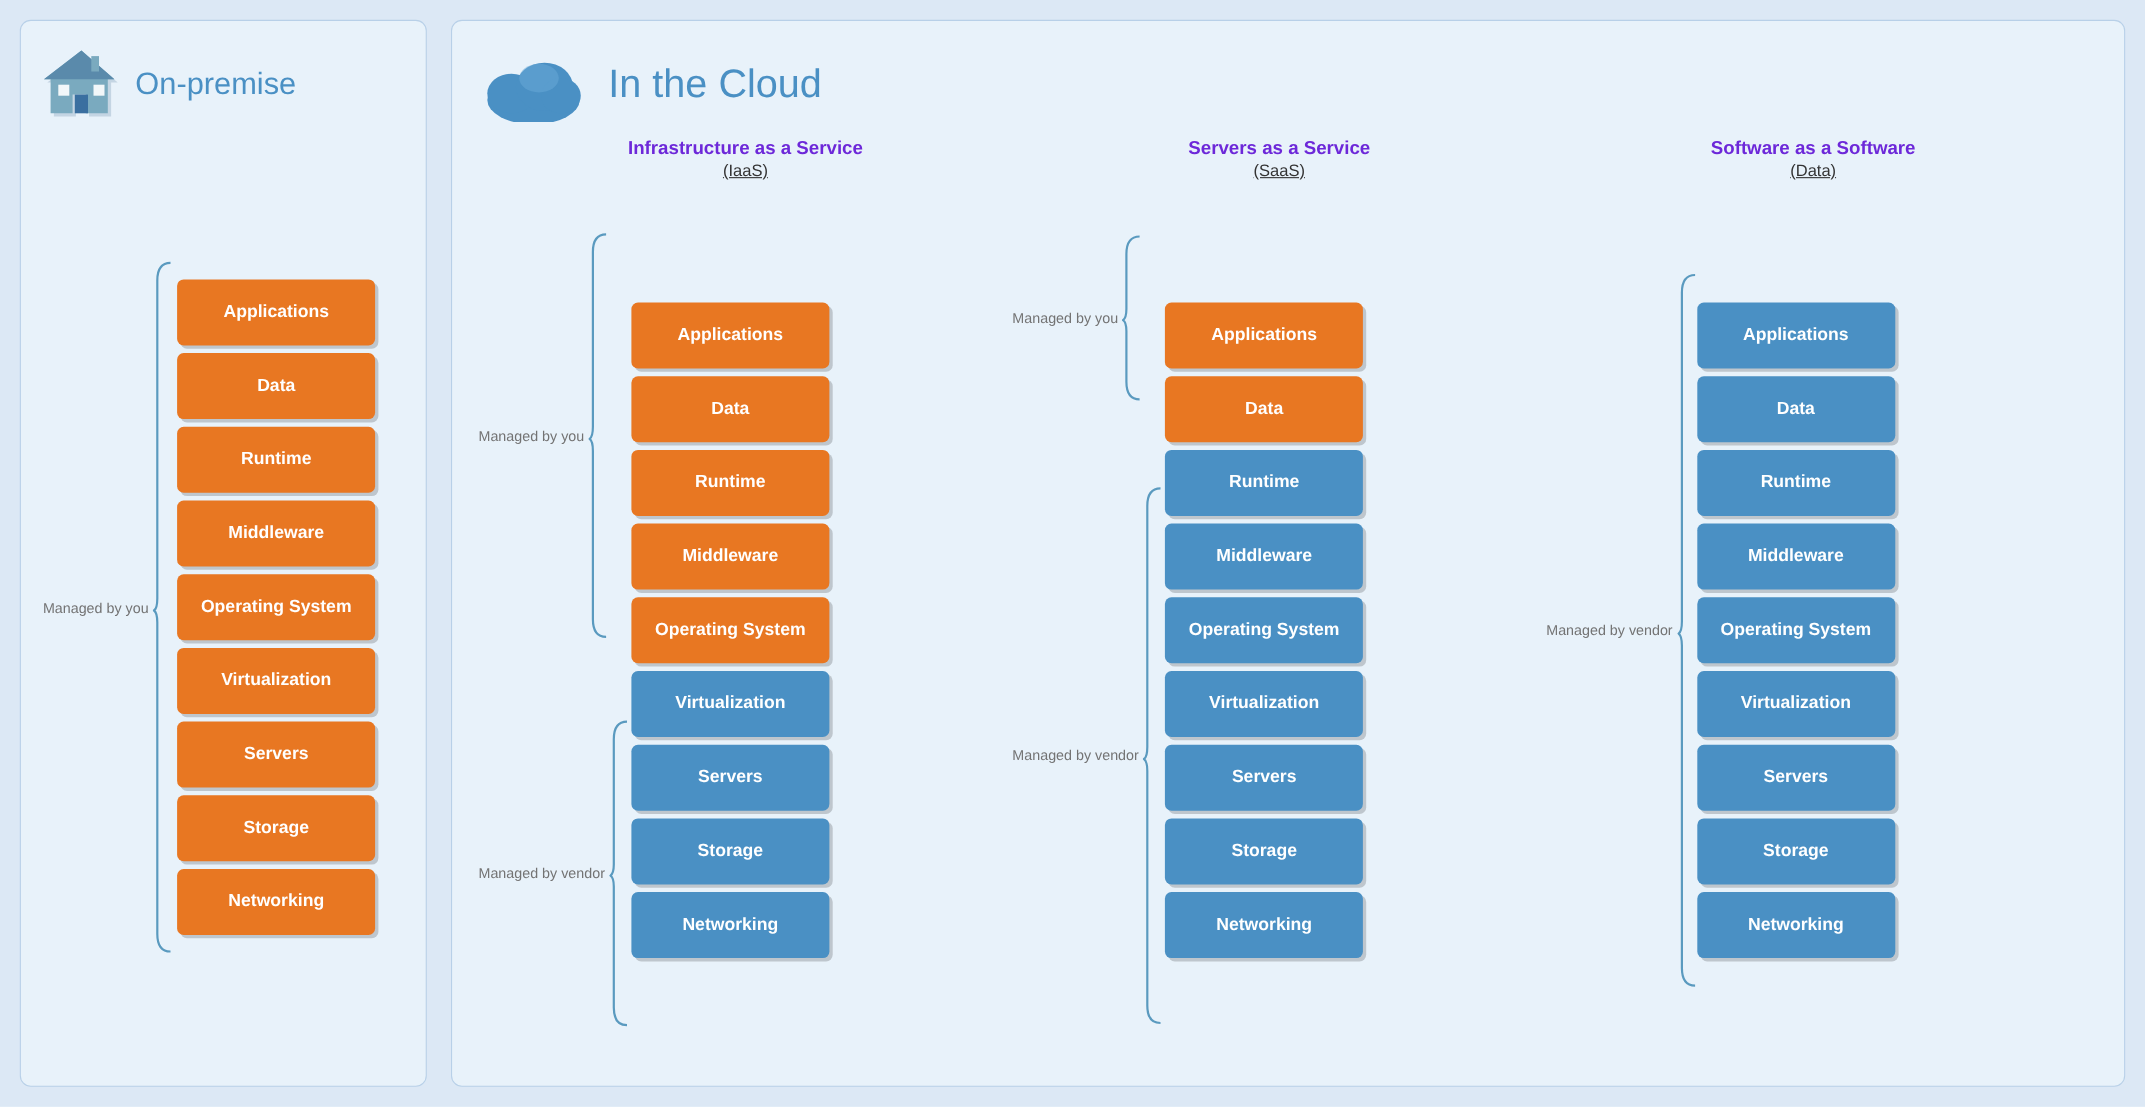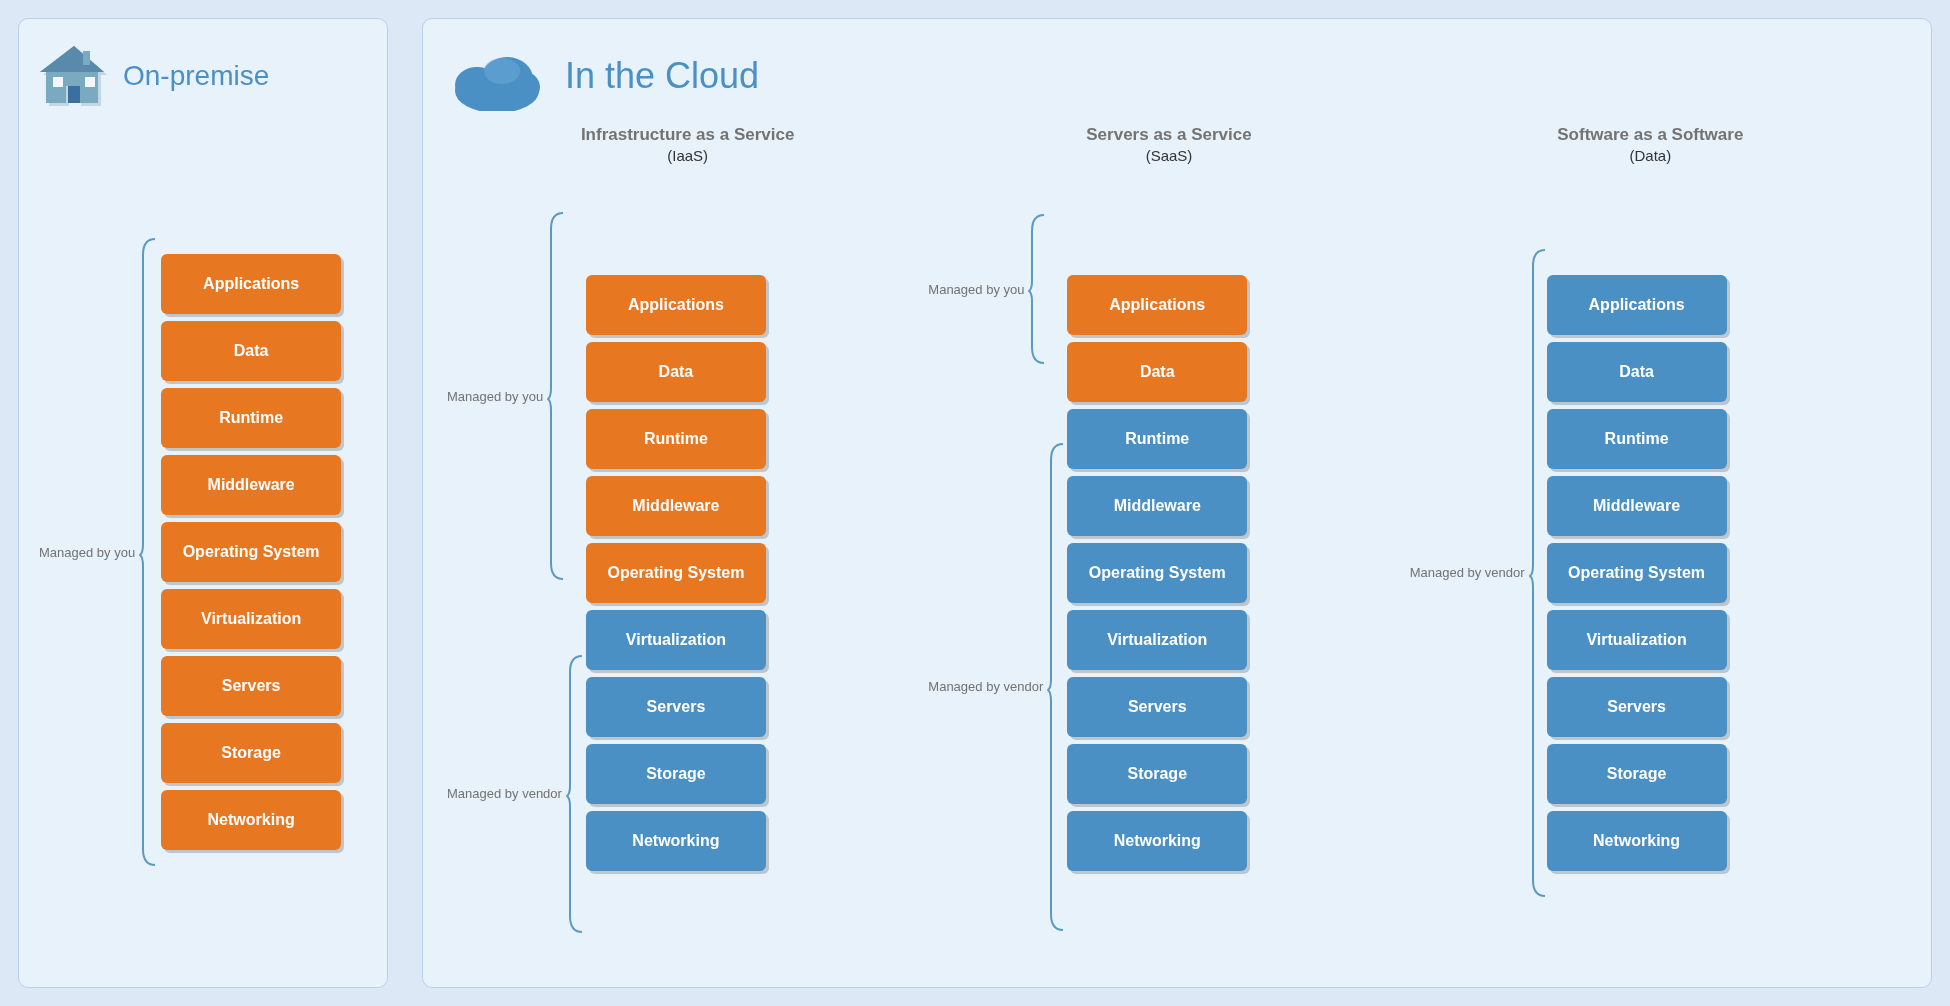--- a/index.html
+++ b/index.html
@@ -11,21 +11,21 @@
       overflow: hidden;
       display: flex;
       align-items: stretch;
     }
 
     .main-container {
       display: flex;
       width: 100%;
       height: 100%;
       padding: 18px 18px 18px 18px;
-      gap: 16px;
+      gap: 4px;
     }
 
     
     .on-premise-panel {
       background: #e8f2fa;
       border: 1.5px solid #b8d0e8;
       border-radius: 10px;
       width: 370px;
       min-width: 370px;
       display: flex;
@@ -82,30 +82,31 @@
     .service-column {
       display: flex;
       flex-direction: column;
       align-items: center;
       flex: 1;
     }
 
     .service-title {
       font-size: 17px;
       font-weight: 700;
-      color: #737373;
+      color: #6d28d9;
       text-align: center;
       margin-bottom: 2px;
     }
 
     .service-subtitle {
       font-size: 15px;
       color: #333;
       margin-bottom: 16px;
       text-align: right;
+      text-decoration: underline;
     }
 
     .stack-boxes {
       display: flex;
       flex-direction: column;
       gap: 7px;
     }
 
     .stack-box {
       display: flex;

